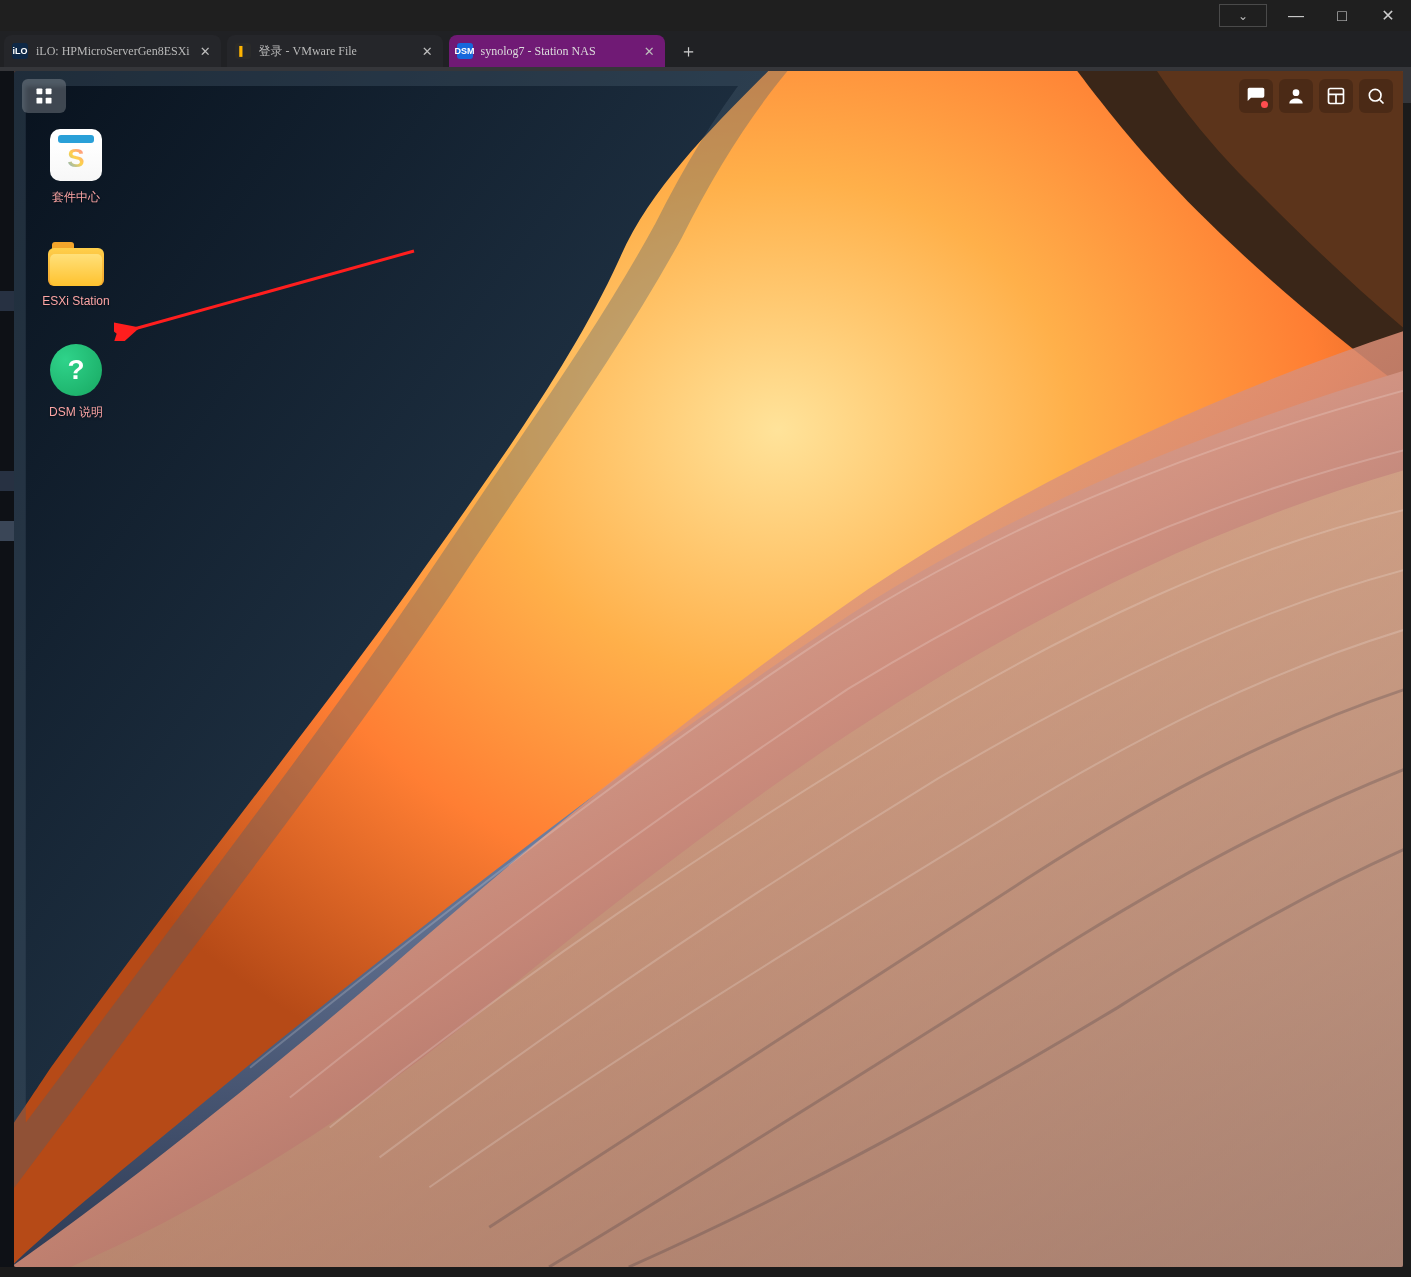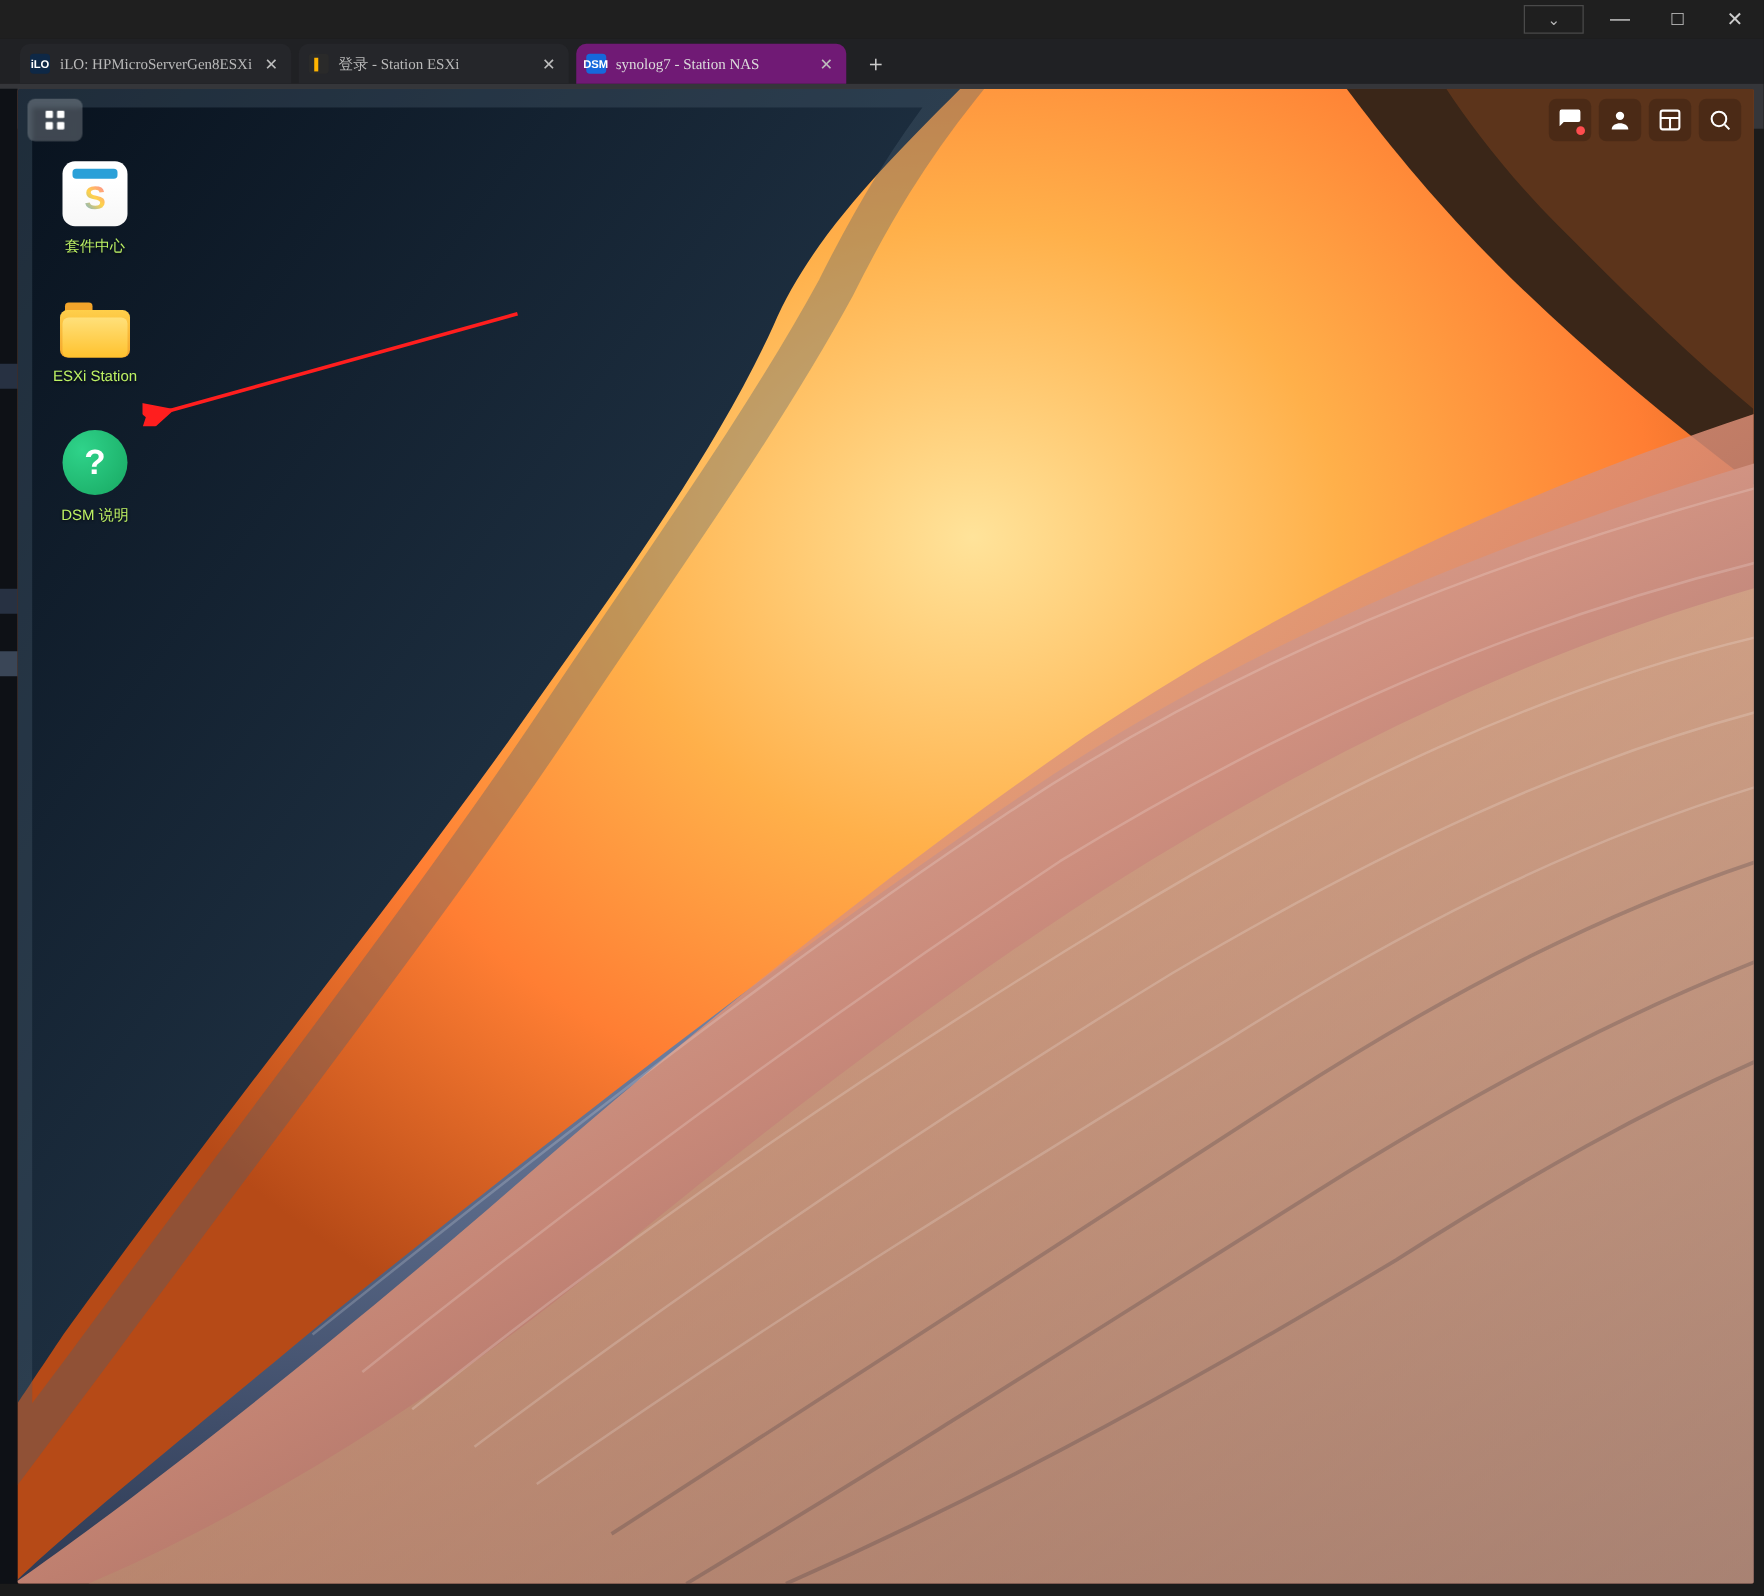--- a/index.html
+++ b/index.html
@@ -2,21 +2,21 @@
 <html><head>
 <meta charset="utf-8">
 <style>
   html,body{margin:0;padding:0;width:1411px;height:1277px;font-family:"Segoe UI",Arial,sans-serif;background:#1b1b1b;overflow:hidden;color:#fff;}
   
   .titlebar{height:31px;background:#1f1f1f;display:flex;justify-content:flex-end;align-items:stretch;}
   .tb-btn{width:46px;display:flex;align-items:center;justify-content:center;color:#ccc;}
   .tb-divider{flex:1;}
   .tb-vee{width:46px;border:1px solid #4a4a4a;margin:4px 6px;display:flex;align-items:center;justify-content:center;color:#bbb;font-size:12px;}
   
-  .tabstrip{height:36px;background:#202124;display:flex;align-items:flex-end;padding-left:16px;}
+  .tabstrip{height:36px;background:#202124;display:flex;align-items:flex-end;padding-left:4px;}
   .tab{height:32px;max-width:240px;min-width:200px;background:#701a75;border-radius:8px 8px 0 0;margin-right:6px;display:flex;align-items:center;padding:0 8px;color:#dcdcdc;font-size:12px;gap:8px;}
   .tab.inactive{background:#25262a;color:#b9b9b9;}
   .tab .favicon{width:16px;height:16px;border-radius:3px;display:flex;align-items:center;justify-content:center;font-size:9px;font-weight:bold;}
   .tab .label{flex:1;white-space:nowrap;overflow:hidden;text-overflow:ellipsis;font-family:Liberation Serif, serif;}
   .tab .close{color:#bcbcbc;font-size:13px;padding:2px;}
   .newtab{width:28px;height:28px;display:flex;align-items:center;justify-content:center;color:#ccc;font-size:18px;margin-left:4px;margin-bottom:2px;border-radius:4px;}
   
   .addrbar{height:36px;background:#35363a;display:flex;align-items:center;padding:0 8px;gap:10px;color:#c9c9c9;}
   .addr-ico{width:20px;height:20px;display:flex;align-items:center;justify-content:center;color:#c9c9c9;}
   .addr-ico.dis{color:#6a6a6a;}
@@ -33,21 +33,21 @@
   
   .dsmbar{position:absolute;top:8px;left:8px;display:flex;gap:8px;}
   .dsmbtn{width:44px;height:34px;background:rgba(255,255,255,0.22);backdrop-filter:blur(2px);border-radius:6px;display:flex;align-items:center;justify-content:center;}
   .dsmbar-right{position:absolute;top:8px;right:10px;display:flex;gap:6px;}
   .dsmico{width:34px;height:34px;display:flex;align-items:center;justify-content:center;color:#fff;background:rgba(0,0,0,0.18);border-radius:6px;position:relative;}
   .dsmico .dot{position:absolute;bottom:5px;right:5px;width:7px;height:7px;background:#ff4d4f;border-radius:50%;}
   
   .dicons{position:absolute;top:58px;left:18px;display:flex;flex-direction:column;gap:36px;}
   .dicon{width:88px;display:flex;flex-direction:column;align-items:center;gap:8px;text-align:center;}
   .dicon .img{width:52px;height:52px;border-radius:10px;display:flex;align-items:center;justify-content:center;}
-  .dicon .lbl{font-size:12px;color:#bef264;text-shadow:0 1px 2px rgba(0,0,0,.6);}
+  .dicon .lbl{font-size:12px;color:#fca5a5;text-shadow:0 1px 2px rgba(0,0,0,.6);}
   .highlight{border:2px solid #ff1e1e;border-radius:6px;padding:8px 0 10px;}
   
   .pkg{background:linear-gradient(180deg,#fff 0%,#fff 30%,#f7f7f7 100%);position:relative;}
   .pkg::before{content:"";position:absolute;top:6px;left:8px;right:8px;height:8px;border-radius:3px;background:#2aa0d8;}
   .pkg .s{font-size:26px;font-weight:bold;background:linear-gradient(45deg,#4aa8ff,#ffd24a,#ff6fae);-webkit-background-clip:text;background-clip:text;color:transparent;margin-top:6px;}
   .ctrl{background:linear-gradient(135deg,#1e88ff,#0b63d6);display:flex;align-items:center;justify-content:center;gap:3px;padding:6px;}
   .ctrl .slider{width:8px;height:36px;background:#0752a8;border-radius:3px;position:relative;}
   .ctrl .slider::after{content:"";position:absolute;left:-2px;width:12px;height:6px;background:#fff;border-radius:2px;}
   .ctrl .slider.s1::after{top:6px;}
   .ctrl .slider.s2::after{top:22px;}
@@ -87,21 +87,21 @@
 </div>
 
 <div class="tabstrip">
   <div class="tab inactive">
     <span class="favicon" style="background:#0e2846;color:#fff;">iLO</span>
     <span class="label">iLO: HPMicroServerGen8ESXi</span>
     <span class="close">✕</span>
   </div>
   <div class="tab inactive">
     <span class="favicon" style="background:#2a2a2a;color:#ffb400;">▌</span>
-    <span class="label">登录 - Station ESXi</span>
+    <span class="label">登录 - VMware File</span>
     <span class="close">✕</span>
   </div>
   <div class="tab">
     <span class="favicon" style="background:#1668dc;color:#fff;">DSM</span>
     <span class="label">synolog7 - Station NAS</span>
     <span class="close">✕</span>
   </div>
   <div class="newtab">＋</div>
 </div>
 

